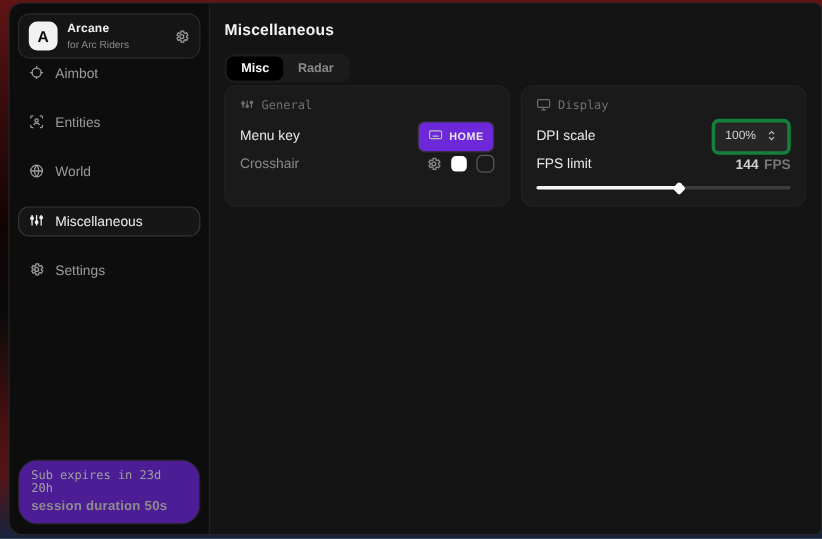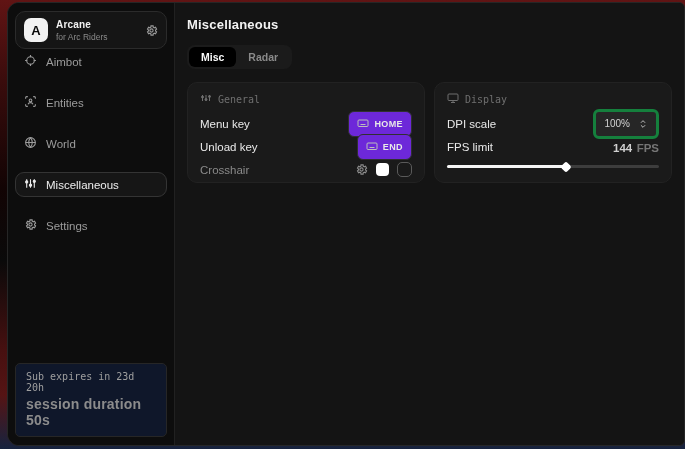--- a/index.html
+++ b/index.html
@@ -24,30 +24,30 @@
   .profile-name{ font-size:10px; font-weight:bold; color:#f0f0f0; letter-spacing:.2px;}
   .profile-sub{ font-size:8.5px; color:#8a8a8a; margin-top:2px;}
   .profile-card .icon-btn{ margin-left:auto; color:#9a9a9a; display:flex; }
   .cat-label{ font-size:9px; color:#757575; margin:15px 5px 7px; letter-spacing:.2px;}
   .nav{ display:flex; flex-direction:column; gap:16px; }
   .nav-item{ display:flex; align-items:center; gap:9px; height:25px; padding:0 8px;
     color:#9c9c9c; font-size:11.5px; border:1px solid transparent; border-radius:9px; cursor:pointer;}
   .nav-item svg{ flex:0 0 auto; }
   .nav-item.active{ background:#161616; border-color:#343434; color:#ededed; }
   .side-spacer{ flex:1; }
-  .sub-card{ border:1px solid #262626; border-radius:5px; padding:7px 10px 8px; background:#0f172a;margin-top:16px;}
+  .sub-card{ border:1px solid #262626; border-radius:16px; padding:7px 10px 8px; background:#4c1d95;margin-top:16px;}
   .sub-line1{ font-family:"DejaVu Sans Mono", monospace; font-size:10px; color:#9f9f9f; }
-  .sub-line2{ font-size:14px; color:#8c8c8c; margin-top:3px; font-weight:bold; letter-spacing:.2px;}
+  .sub-line2{ font-size:11px; color:#8c8c8c; margin-top:3px; font-weight:bold; letter-spacing:.2px;}
   
   .main{ flex:1; padding:14px 12px 0 12px; background:#141414; }
   .page-title{ font-size:13px; font-weight:bold; color:#f3f3f3; letter-spacing:.2px; }
   .tabs{ display:inline-flex; background:#1b1b1b; border-radius:8px; padding:2px; margin-top:13px; }
   .tab{ padding:4px 12px; font-size:10.5px; color:#8a8a8a; border-radius:6px; cursor:pointer; font-weight:bold;}
   .tab.active{ background:#000000; color:#fafafa; }
-  .cards{ display:flex; gap:9px; margin-top:13px; }
+  .cards{ display:flex; gap:9px; margin-top:2px; }
   .card{ width:238px; height:101px; background:#1a1a1a; border:1px solid #222222;
     border-radius:10px; padding:9px 12px 0; }
   .card-head{ display:flex; align-items:center; gap:6px; color:#6f6f6f;
     font-family:"DejaVu Sans Mono", monospace; font-size:10px; margin-bottom:6px;}
   .row{ display:flex; align-items:center; justify-content:space-between; height:23px; }
   .row-label{ font-size:11.5px; font-weight:500; color:#e9e9e9; }
   .row-label.muted{ color:#8a8a8a; }
   .keybind{ display:flex; align-items:center; gap:5px; background:#6d28d9; border:1px solid #303030;
     border-radius:6px; padding:3px 8px; cursor:pointer; }
   .keybind .key-text{ font-size:9px; font-weight:bold; color:#e8e8e8; letter-spacing:.4px; }
@@ -163,30 +163,20 @@
           <span class="row-label">Menu key</span>
           <span class="keybind">
             <span><svg width="12" height="12" viewBox="0 0 24 24" fill="none" stroke="currentColor" stroke-width="2">
                   <rect x="2" y="6" width="20" height="13" rx="2"></rect>
                   <path d="M7 15h10"></path>
                 </svg></span>
             <span class="key-text">HOME</span>
           </span>
         </div>
 
-        <div class="row">
-          <span class="row-label">Unload key</span>
-          <span class="keybind">
-            <span><svg width="12" height="12" viewBox="0 0 24 24" fill="none" stroke="currentColor" stroke-width="2">
-                  <rect x="2" y="6" width="20" height="13" rx="2"></rect>
-                  <path d="M7 15h10"></path>
-                </svg></span>
-            <span class="key-text">END</span>
-          </span>
-        </div>
 
         <div class="row">
           <span class="row-label muted">Crosshair</span>
           <span class="ctrl-group">
             <span class="gear-small">
                 <svg width="13" height="13" viewBox="0 0 24 24" fill="none" stroke="currentColor" stroke-width="2">
                   <circle cx="12" cy="12" r="3"></circle>
                   <path d="M19.4 13a7.5 7.5 0 0 0 0-2l2-1.5-2-3.4-2.4 1a7.6 7.6 0 0 0-1.7-1L15 3.5h-4l-.3 2.6a7.6 7.6 0 0 0-1.7 1l-2.4-1-2 3.4 2 1.5a7.5 7.5 0 0 0 0 2l-2 1.5 2 3.4 2.4-1a7.6 7.6 0 0 0 1.7 1l.3 2.6h4l.3-2.6a7.6 7.6 0 0 0 1.7-1l2.4 1 2-3.4z"></path>
                 </svg>
               </span>

